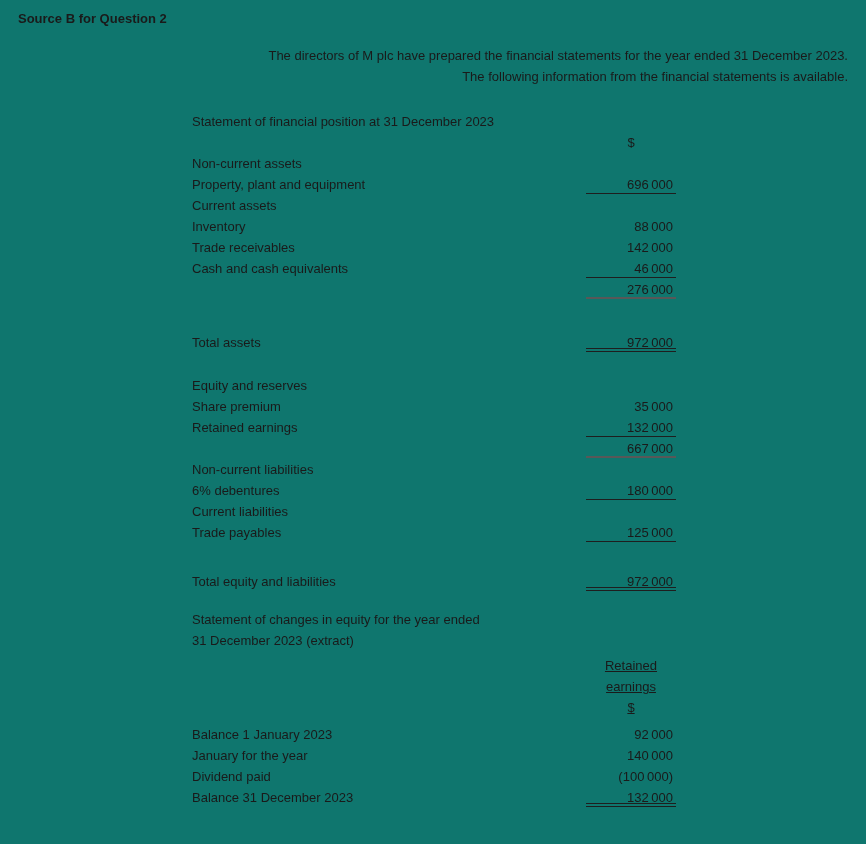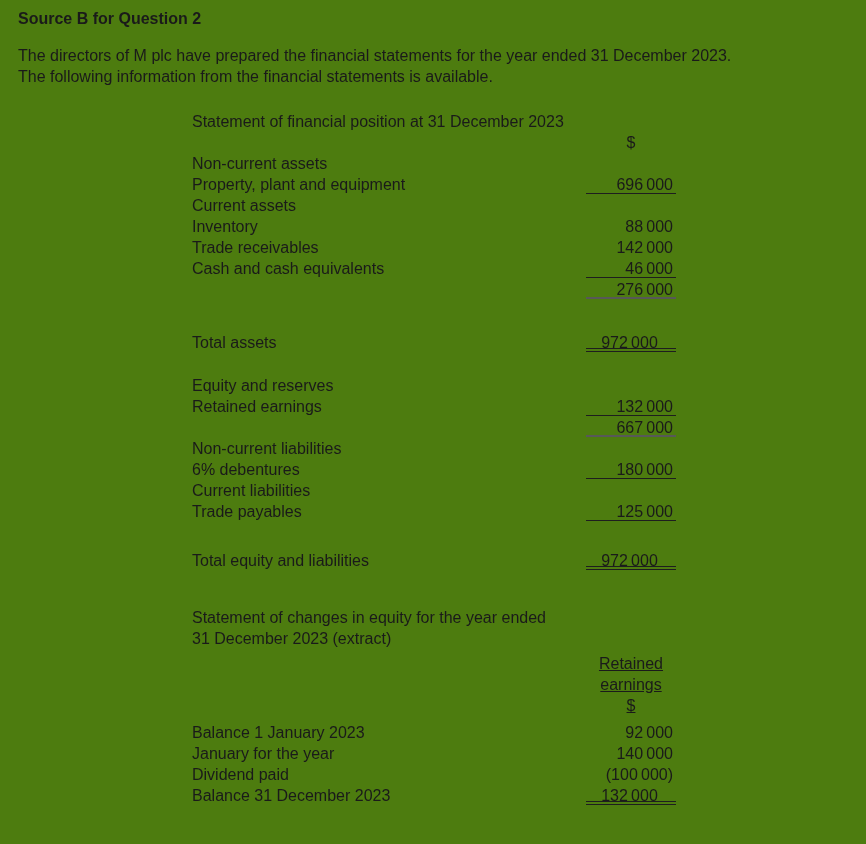--- a/index.html
+++ b/index.html
@@ -1,58 +1,58 @@
 <!DOCTYPE html>
 <html><head>
 <meta charset="utf-8">
 <style>
   html, body { margin: 0; padding: 0; background: #ffffff; }
   .page {
     position: relative;
     width: 866px;
     height: 844px;
-    background: #4d7c0f;
+    background: #0f766e;
     color: #1a1a1a;
     font-family: "Liberation Sans", "DejaVu Sans", sans-serif;
-    font-size: 16px;
+    font-size: 13px;
     line-height: 21px;
     overflow: hidden;
     box-sizing: border-box;
     padding-top: 8px;
   }
   .doc-title {
     margin-left: 18px;
     font-weight: bold;
     height: 21px;
   }
   .intro {
     margin: 16px 18px 0 18px;
   }
-  .intro-line { height: 21px; white-space: nowrap; }
+  .intro-line { height: 21px; white-space: nowrap; text-align: right; }
   .statement {
     margin-left: 192px;
     width: 484px;
   }
   .statement.first { margin-top: 24px; }
   .stmt-heading { text-align: left; height: 21px; }
   .row { display: flex; height: 21px; }
   .row .label { flex: 1 1 auto; white-space: nowrap; }
   .amount {
     flex: 0 0 90px;
     width: 90px;
     text-align: right;
     padding-right: 3px;
     box-sizing: border-box;
     height: 20px;
   }
   .amount.center { text-align: center; padding-right: 0; }
   .u-single { border-bottom: 1.5px solid #1e1e1e; }
   span.u-single { display: inline-block; padding-bottom: 16px; }
   .u-thick { border-bottom: 2.5px solid #585858; }
-  .u-double { border-bottom: 4px double #1e1e1e; text-align: center; }
+  .u-double { border-bottom: 4px double #1e1e1e; }
   .amount-col-header {
     margin-left: auto;
     width: 90px;
     text-align: center;
     text-decoration: underline;
   }
   .amount-col-header div { height: 21px; }
   .spacer { width: 100%; }
 </style>
 </head>
@@ -106,20 +106,24 @@
         <div class="row">
           <div class="label">Total assets</div>
           <div class="amount u-double">972 000</div>
         </div>
         <div class="spacer" style="height: 22px;"></div>
         <div class="row">
           <div class="label">Equity and reserves</div>
           <div class="amount"></div>
         </div>
         <div class="row">
+          <div class="label">Share premium</div>
+          <div class="amount">35 000</div>
+        </div>
+        <div class="row">
           <div class="label">Retained earnings</div>
           <div class="amount u-single">132 000</div>
         </div>
         <div class="row">
           <div class="label"></div>
           <div class="amount u-thick">667 000</div>
         </div>
         <div class="row">
           <div class="label">Non-current liabilities</div>
           <div class="amount"></div>
@@ -137,21 +141,21 @@
           <div class="amount u-single">125 000</div>
         </div>
         <div class="spacer" style="height: 28px;"></div>
         <div class="row">
           <div class="label">Total equity and liabilities</div>
           <div class="amount u-double">972 000</div>
         </div>
       </div>
   </div>
 
-  <div class="statement" style="margin-top:36px;">
+  <div class="statement" style="margin-top:17px;">
     <div class="stmt-heading">Statement of changes in equity for the year ended</div>
     <div class="stmt-heading">31 December 2023 (extract)</div>
     <div class="spacer" style="height:4px;"></div>
     <div class="amount-col-header">
       <div>Retained</div>
       <div>earnings</div>
       <div>$</div>
     </div>
     <div class="spacer" style="height:6px;"></div>
     <div id="soce-rows">

